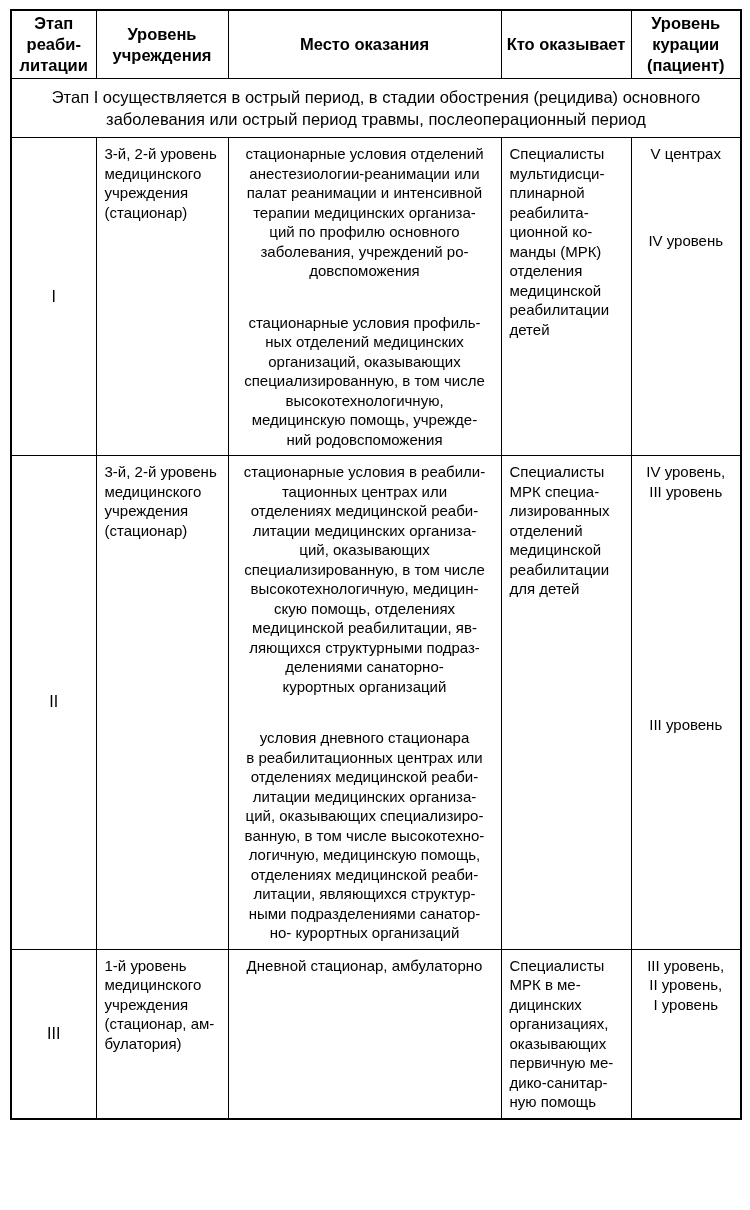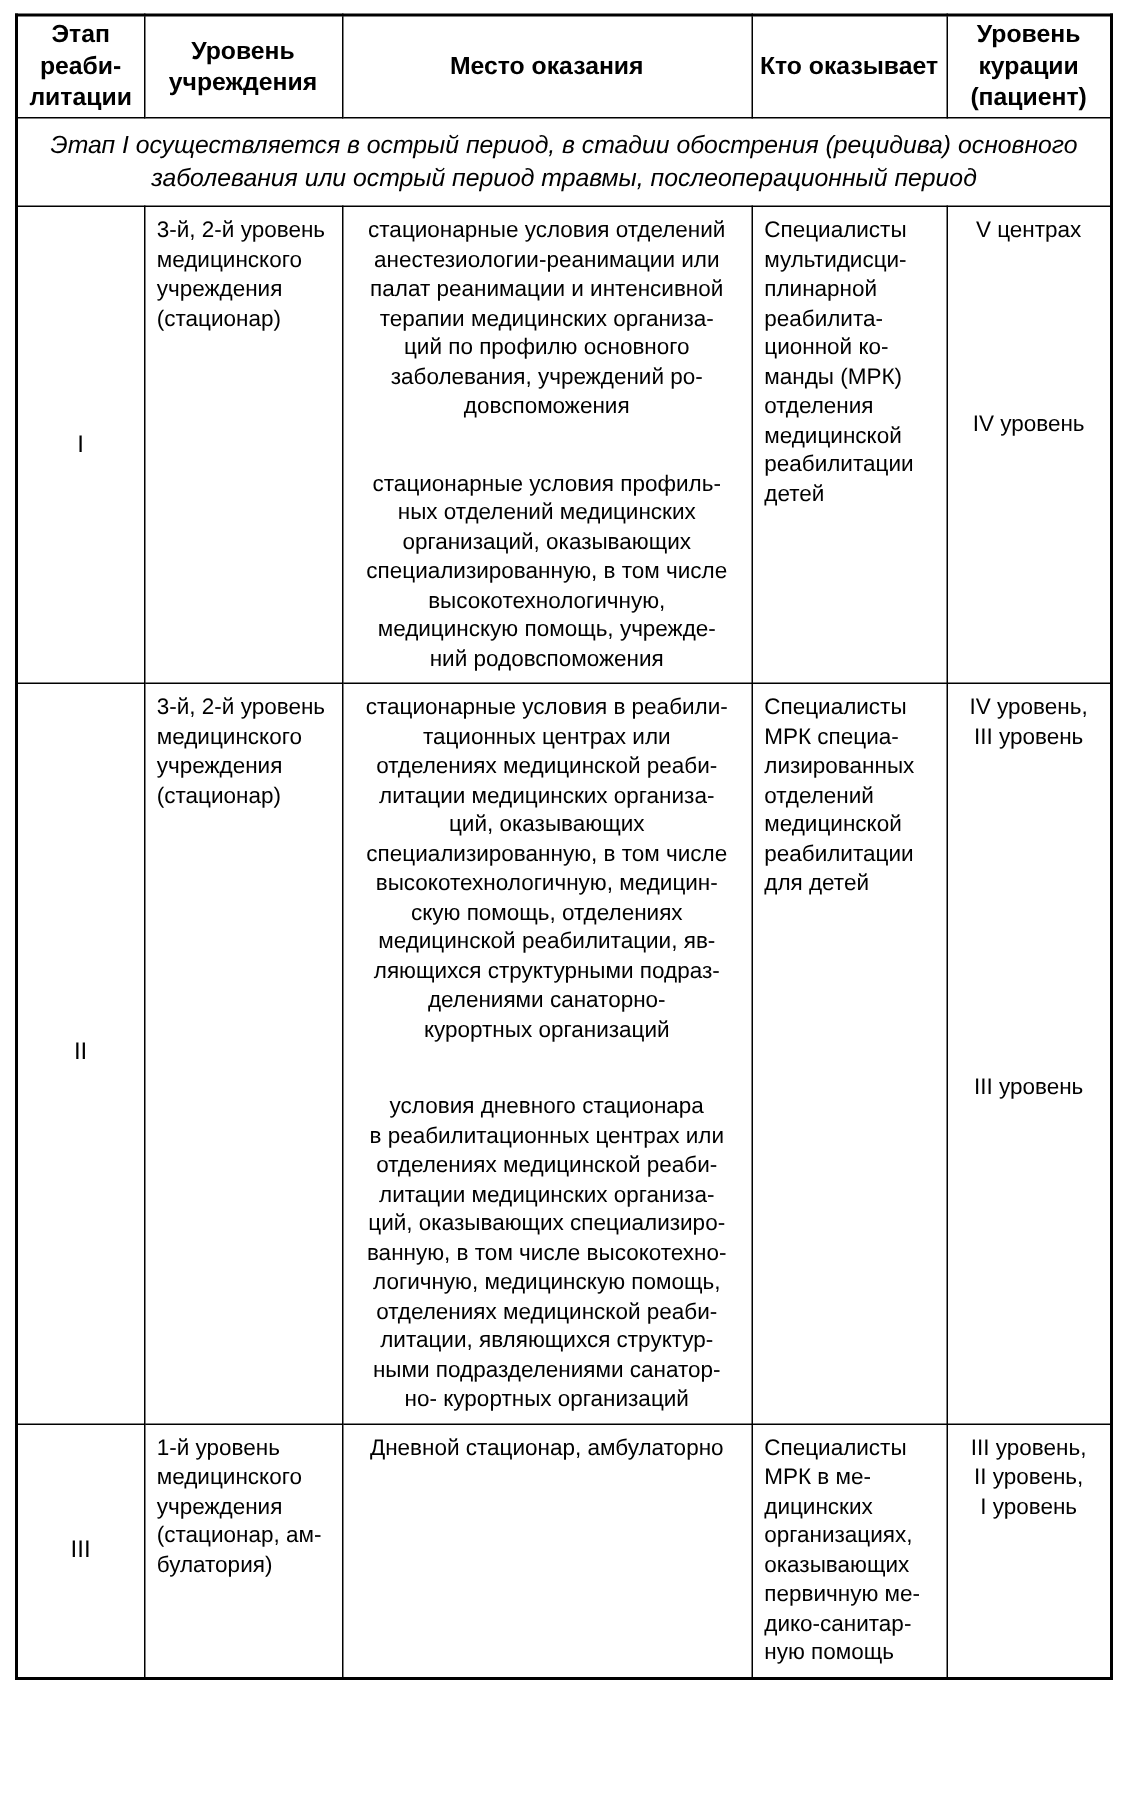--- a/index.html
+++ b/index.html
@@ -35,21 +35,20 @@
     line-height: 21px;
     text-align: center;
     vertical-align: middle;
     height: 68px;
     padding: 2px 3px;
     white-space: pre-line;
   }
   
   td.section {
     font-family: "Liberation Sans", sans-serif;
-    font-style: italic;
     font-size: 16.5px;
     line-height: 22px;
     text-align: center;
     vertical-align: middle;
     padding: 7px 10px;
     white-space: pre-line;
   }
   
   td.body {
     font-family: "Liberation Sans", sans-serif;
@@ -68,21 +67,21 @@
   }
   .para2:not(:empty) { margin-top: 32px; }
   td.stage {
     text-align: center;
     vertical-align: middle;
     font-family: "Liberation Sans", sans-serif;
     font-size: 16px;
     line-height: 20px;
   }
   
-  .cur2-r1:not(:empty) { margin-top: 109px; }
+  .cur2-r1:not(:empty) { margin-top: 67px; }
   .cur2-r2:not(:empty) { margin-top: 214px; }
 </style>
 </head>
 <body>
 
 <div class="page">
   <table class="rehab">
     <colgroup>
       <col style="width:85px">
       <col style="width:132px">

